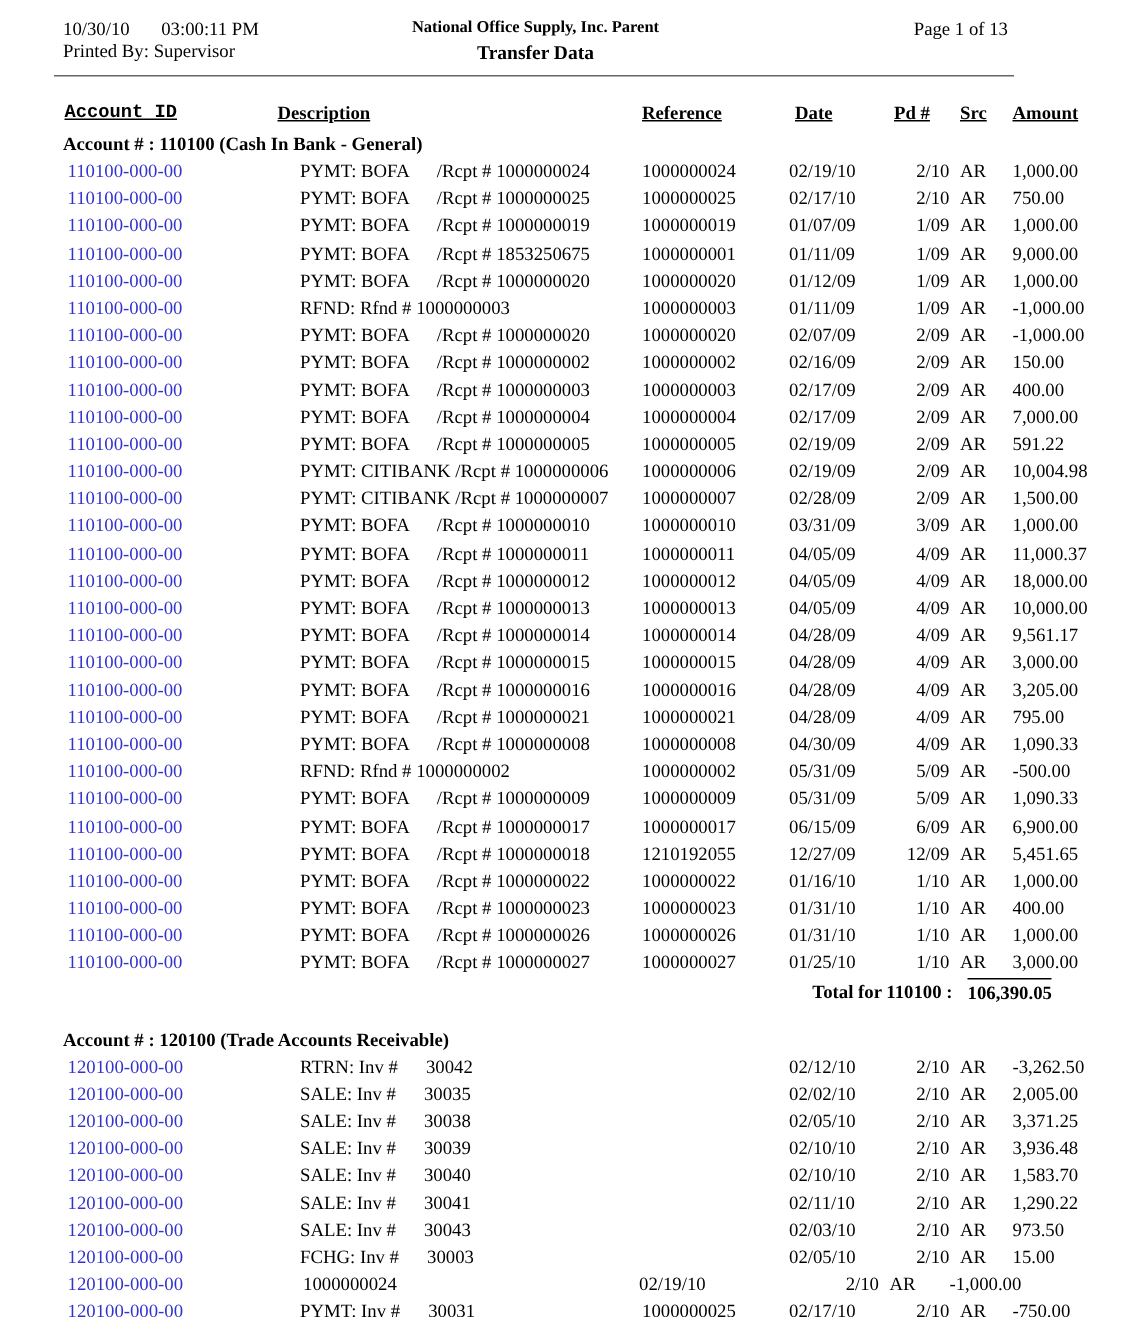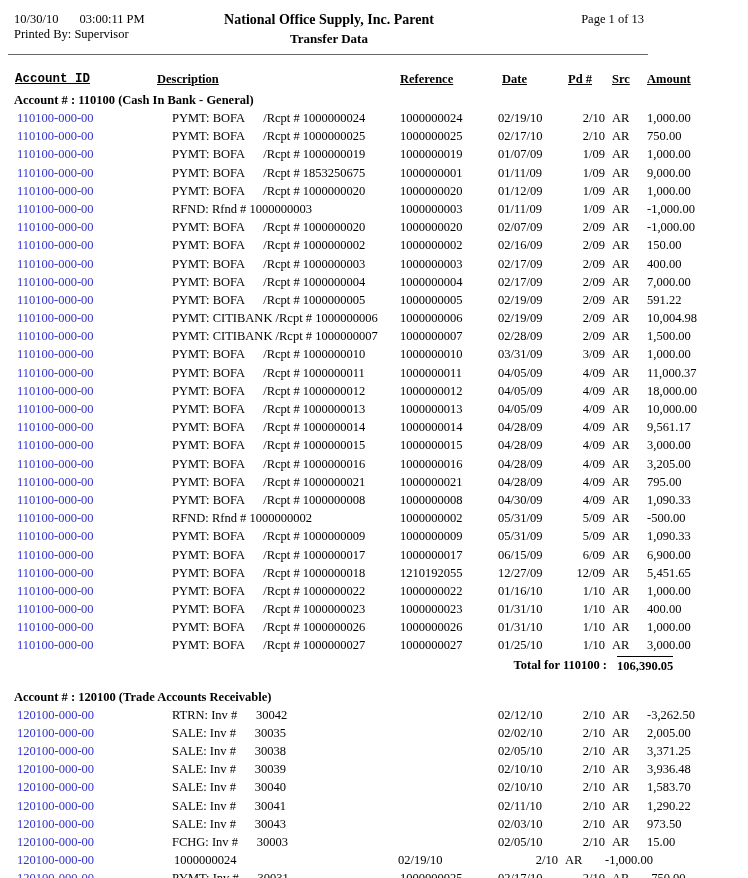--- a/index.html
+++ b/index.html
@@ -2,29 +2,29 @@
 <html style="--link-blue: #3333CC;"><head>
 <meta charset="utf-8">
 <style>
   html, body { margin:0; padding:0; }
   body {
     width:748px; height:878px; overflow:hidden;
     background:#ffffff; color:#000;
     font-family:"Liberation Serif","DejaVu Serif",serif;
     font-size:12.5px;
   }
-  .page { box-sizing:border-box; width:655px; height:878px; padding:12px 11px 0 14px; }
+  .page { box-sizing:border-box; width:655px; height:878px; padding:12px 11px 0 14px;margin-left:28px; }
 
   
   .rpt-header { display:grid; grid-template-columns:1fr auto 1fr; align-items:start; }
   .hdr-line1 { display:flex; gap:21px; white-space:nowrap; }
   .hdr-left div { margin-top:0; }
   .printed-by { margin-top:4px; }
   .hdr-center { text-align:center; }
-  .company { font-weight:bold; font-size:14px; }
+  .company { font-weight:bold; font-size:11px; }
   .report-title { font-weight:bold; font-size:13px; margin-top:3px; }
   .hdr-right { text-align:right; white-space:nowrap; }
 
   .rule { border:none; border-top:1px solid #666; margin:7px -4px 0 -6px; }
 
   
   .grid7 { display:grid; grid-template-columns:158px 226px 100px 60px 47px 42px 1fr; }
 
   .col-headers { font-weight:bold; margin-top:16px; height:18px; line-height:16px; }
   .col-headers span { text-decoration:underline; white-space:nowrap; }

